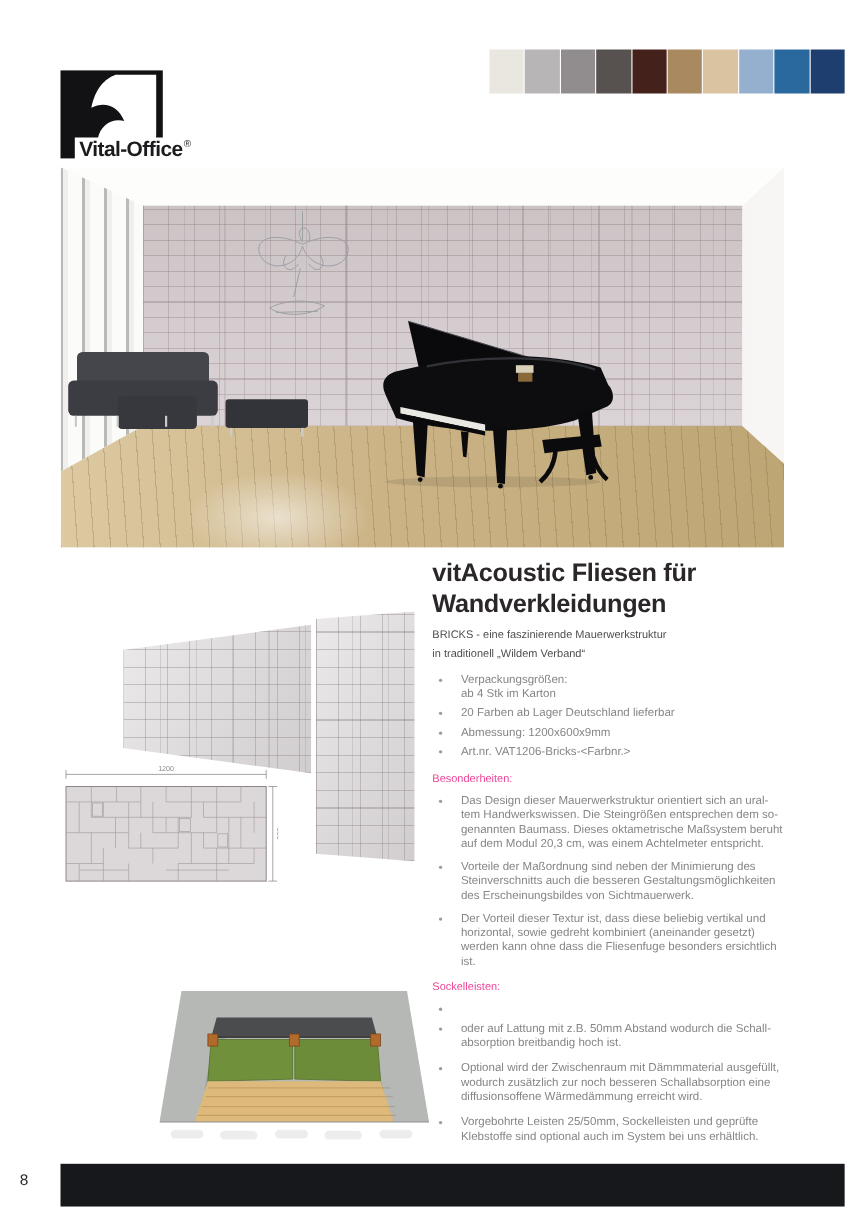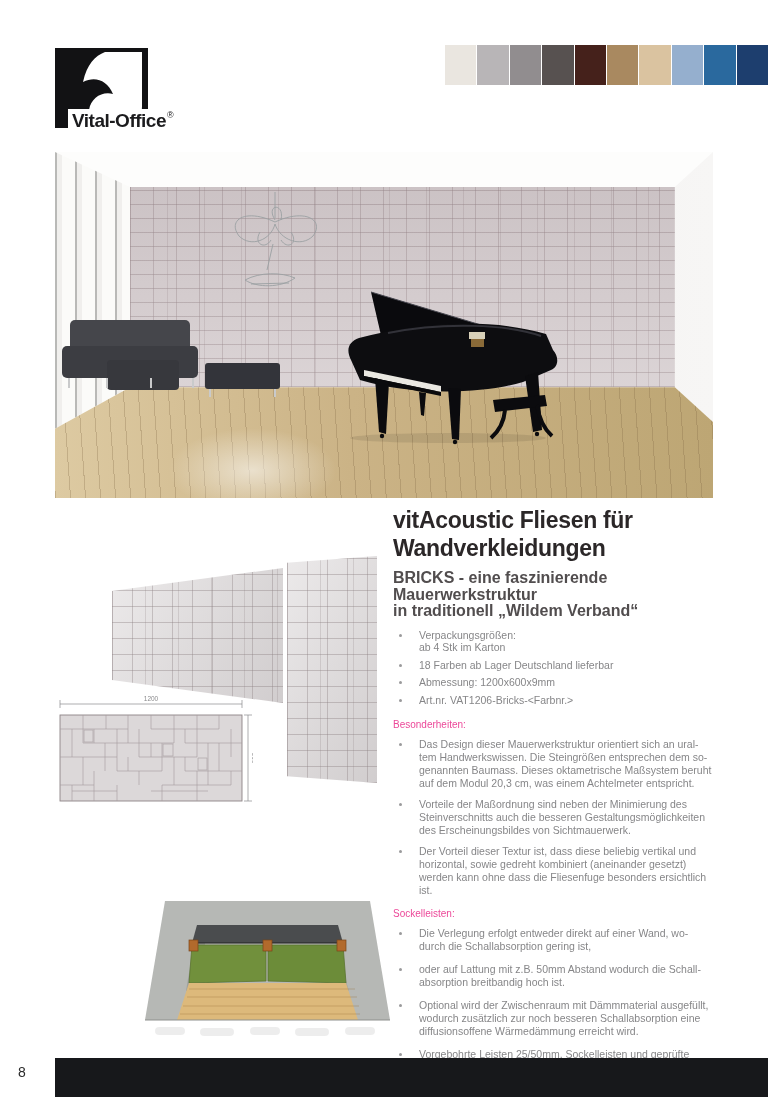--- a/index.html
+++ b/index.html
@@ -3,21 +3,21 @@
 <meta charset="utf-8">
 <style>
   html,body{margin:0;padding:0;}
   body{
     width:768px;height:1097px;position:relative;overflow:hidden;
     background:#ffffff;
     font-family:"Liberation Sans","DejaVu Sans",sans-serif;
     -webkit-font-smoothing:antialiased;
   }
   
-  .logo{position:absolute;left:55px;top:48px;width:93px;height:80px;background:#121214;}
+  .logo{position:absolute;left:55px;top:64px;width:93px;height:80px;background:#121214;}
   .logo svg{position:absolute;left:0;top:0;}
   .logo-band{
     position:absolute;left:13px;top:61px;width:162px;height:23px;background:#ffffff;
     display:flex;align-items:center;padding-left:4px;box-sizing:border-box;
   }
   .logo-band .brand{font-size:19px;font-weight:700;color:#1b1b1d;letter-spacing:-0.5px;}
   .logo-band .reg{font-size:9px;color:#1b1b1d;vertical-align:top;margin-left:1px;transform:translateY(-6px);display:inline-block;}
   
   .swatches{position:absolute;left:445px;top:45px;right:0;height:40px;display:flex;gap:1px;}
   .swatches div{flex:1 0 auto;width:31px;}
@@ -72,21 +72,21 @@
   }
   .panel-a{left:112px;top:568px;width:171px;height:135px;clip-path:polygon(0 17%,100% 0,100% 100%,0 83%);}
   .panel-b{left:287px;top:556px;width:90px;height:227px;clip-path:polygon(0 3%,100% 0,100% 100%,0 97%);}
   
   .tech-drawing{position:absolute;left:58px;top:695px;}
   .mounting{position:absolute;left:145px;top:893px;}
   
   .col{position:absolute;left:393px;top:506px;width:330px;color:#868688;}
   .pre{white-space:pre-line;}
   .title{font-size:23px;line-height:28px;font-weight:700;color:#2b2728;letter-spacing:-0.3px;}
-  .subtitle{margin-top:8px;font-size:16px;line-height:16.5px;font-weight:700;color:#514d4e;}
+  .subtitle{margin-top:8px;font-size:10px;line-height:16.5px;font-weight:400;color:#514d4e;}
   .specs{margin-top:9px;}
   .bullet-row{display:flex;margin-bottom:5px;}
   .bullet-dot{width:3px;height:3px;border-radius:50%;background:#9a9a9c;margin:5px 0 0 6px;flex:0 0 aupx;flex:0 0 3px;}
   .bullet-text{margin-left:17px;font-size:10.5px;line-height:12.6px;}
   .sec-heading{font-size:10px;font-weight:400;color:#ec4899;margin:13px 0 8px 0;}
   .para-row{display:flex;margin-bottom:8px;}
   .para-row .bullet-text{line-height:13px;}
   .v-gap .para-row{margin-bottom:10px;}
   
   .page-number{position:absolute;left:18px;top:1064px;font-size:14px;color:#2a2a2a;}
@@ -270,21 +270,21 @@
 in traditionell „Wildem Verband“</div>
 
   <div class="specs">
     <div class="bullet-row">
       <span class="bullet-dot"></span>
       <span class="bullet-text pre">Verpackungsgrößen:
 ab 4 Stk im Karton</span>
     </div>
     <div class="bullet-row">
       <span class="bullet-dot"></span>
-      <span class="bullet-text pre">18 Farben ab Lager Deutschland lieferbar</span>
+      <span class="bullet-text pre">20 Farben ab Lager Deutschland lieferbar</span>
     </div>
     <div class="bullet-row">
       <span class="bullet-dot"></span>
       <span class="bullet-text pre">Abmessung: 1200x600x9mm</span>
     </div>
     <div class="bullet-row">
       <span class="bullet-dot"></span>
       <span class="bullet-text pre">Art.nr. VAT1206-Bricks-&lt;Farbnr.&gt;</span>
     </div>
   </div>
@@ -310,22 +310,20 @@
 horizontal, sowie gedreht kombiniert (aneinander gesetzt)
 werden kann ohne dass die Fliesenfuge besonders ersichtlich
 ist.</span>
     </div>
   </div>
 
   <div class="sec-heading" style="margin-top:11px;">Sockelleisten:</div>
   <div class="v-gap">
     <div class="para-row">
       <span class="bullet-dot"></span>
-      <span class="bullet-text pre">Die Verlegung erfolgt entweder direkt auf einer Wand, wo-
-durch die Schallabsorption gering ist,</span>
     </div>
     <div class="para-row">
       <span class="bullet-dot"></span>
       <span class="bullet-text pre">oder auf Lattung mit z.B. 50mm Abstand wodurch die Schall-
 absorption breitbandig hoch ist.</span>
     </div>
     <div class="para-row">
       <span class="bullet-dot"></span>
       <span class="bullet-text pre">Optional wird der Zwischenraum mit Dämmmaterial ausgefüllt,
 wodurch zusätzlich zur noch besseren Schallabsorption eine

